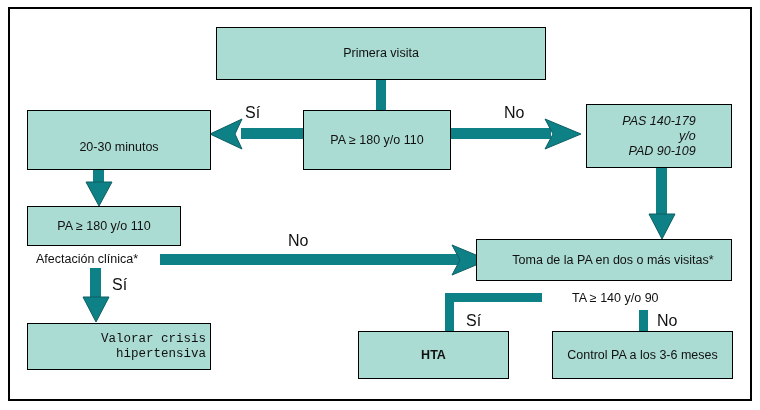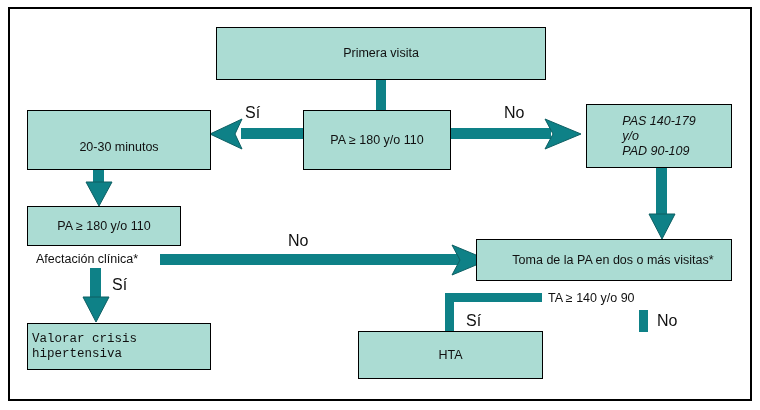--- a/index.html
+++ b/index.html
@@ -27,21 +27,21 @@
     box-sizing: border-box;
   }
   .node {
     position: absolute;
     background: #abdcd3;
     border: 1.5px solid #000000;
     box-sizing: border-box;
     display: flex;
     align-items: center;
     justify-content: center;
-    text-align: left;
+    text-align: right;
     font-size: 12.5px;
     color: #111111;
     line-height: 15px;
     padding: 2px 4px;
     z-index: 3;
   }
   .plain-label {
     position: absolute;
     font-size: 12.5px;
     color: #111111;
@@ -148,32 +148,35 @@
   </div>
 
   <div class="node" style="left:476px; top:239px; width:256px; height:42px;padding-left:22px;">
     <span>Toma de la PA en dos o más visitas*</span>
   </div>
 
   <div class="node" style="left:27px; top:323px; width:184px; height:47px;font-family:Liberation Mono, monospace;">
     <span>Valorar crisis hipertensiva</span>
   </div>
 
-  <div class="node" style="left:358px; top:331px; width:185px; height:48px;">
+  <div class="node" style="left:358px; top:331px; width:151px; height:48px;font-weight:bold;">
     <span>
       <span>HTA</span><br>
     </span>
   </div>
 
+  <div class="node" style="left:552px; top:331px; width:181px; height:48px;">
+    <span>Control PA a los 3-6 meses</span>
+  </div>
 
   <div class="plain-label" style="left:36px; top:252px;">
     <span>Afectación clínica*</span>
   </div>
 
-  <div class="plain-label" style="left:548px; top:291px;">
+  <div class="plain-label" style="left:572px; top:291px;">
     <span>TA ≥ 140 y/o 90</span>
   </div>
 
   <div class="edge-label" style="left:245px; top:104px;">
     <span>Sí</span>
   </div>
 
   <div class="edge-label" style="left:504px; top:104px;">
     <span>No</span>
   </div>

